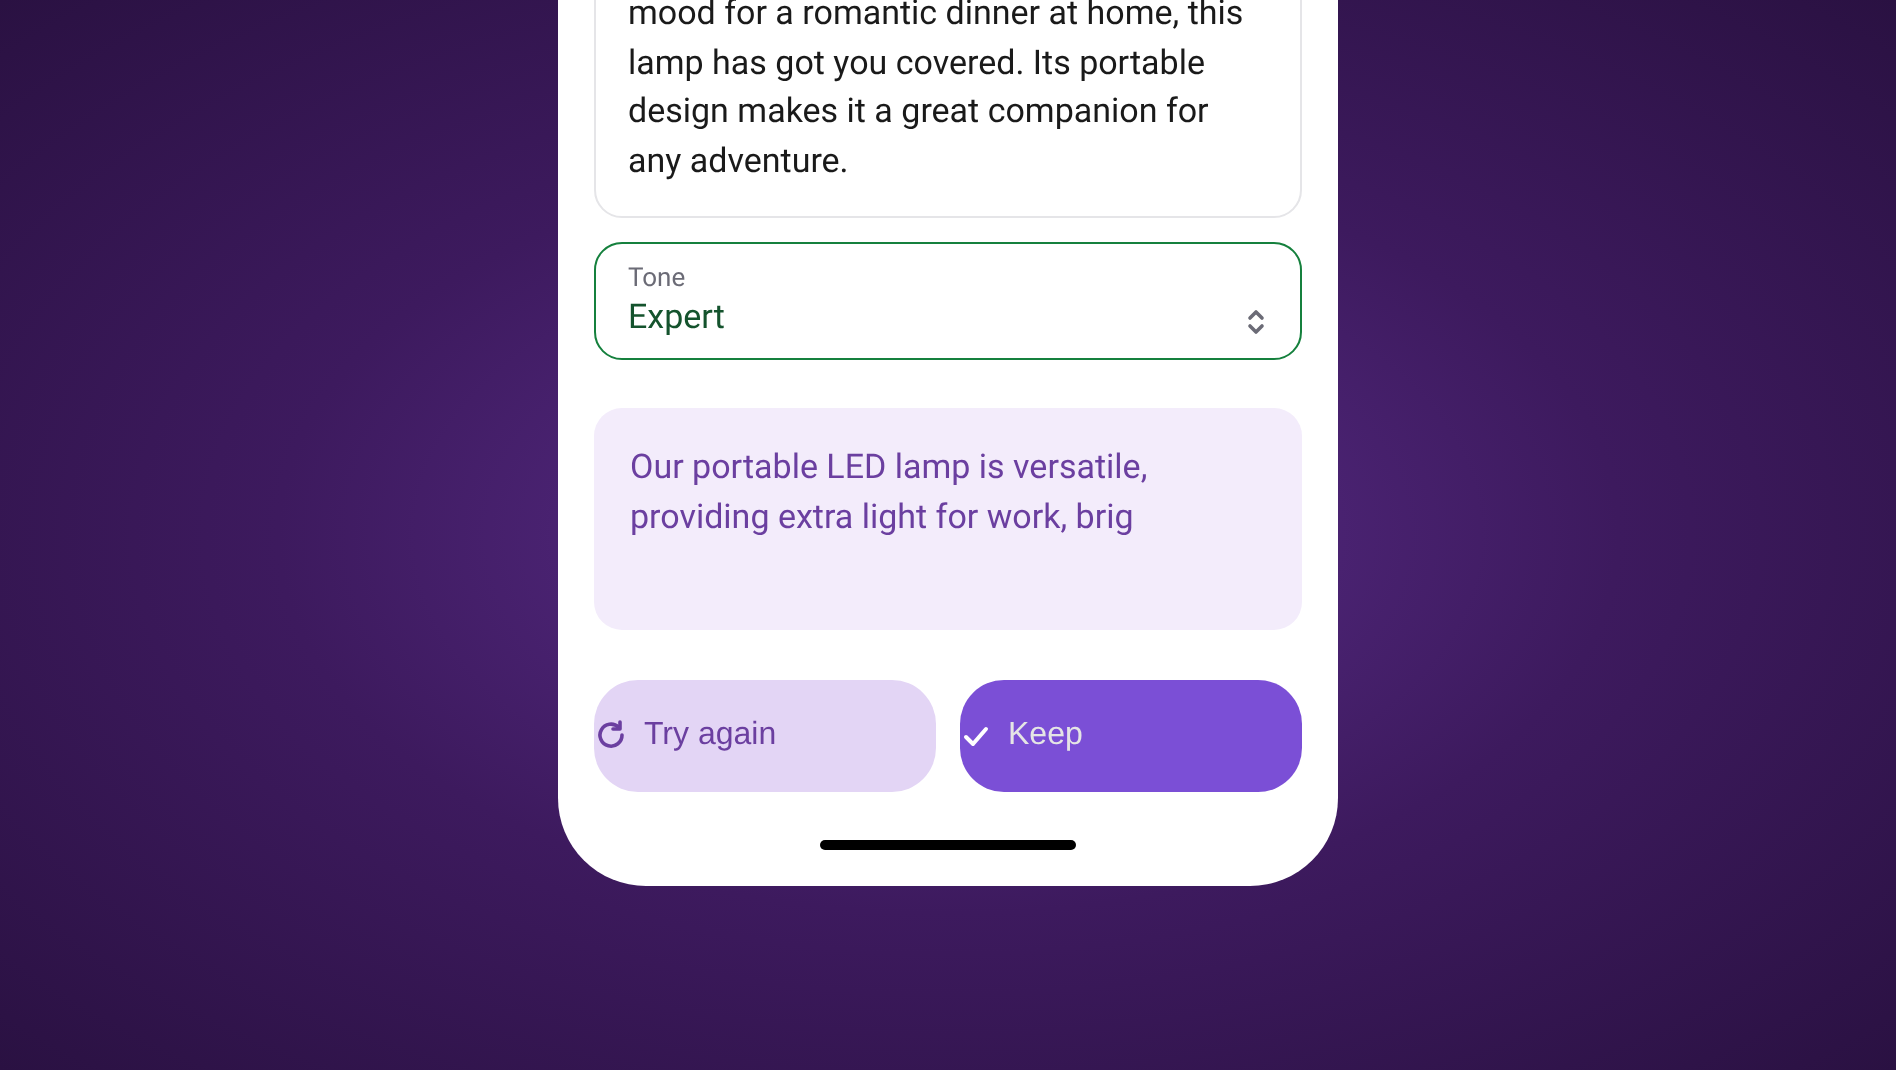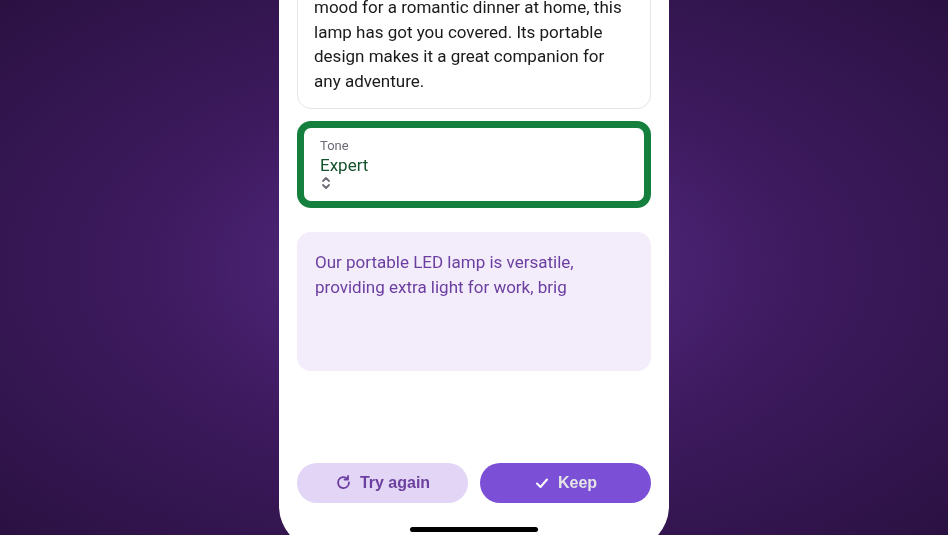--- a/index.html
+++ b/index.html
@@ -30,29 +30,28 @@
       border-radius: 14px;
       padding: 14px 16px;
       margin-bottom: 12px;
     }
     .content-text {
       font-size: 17px;
       line-height: 1.45;
       color: #1a1a1a;
     }
     .tone-card {
-      border: 7px solid #15803d;
+      border: 1px solid #15803d;
       border-radius: 14px;
       padding: 10px 16px;
       margin-bottom: 24px;
       display: flex;
       justify-content: space-between;
-      align-items: flex-start;
+      align-items: flex-end;
       cursor: pointer;
-      flex-direction: column;
     }
     .tone-inner {
       display: flex;
       flex-direction: column;
     }
     .tone-label {
       font-size: 13px;
       color: #6b6b76;
       margin-bottom: 2px;
     }
@@ -68,43 +67,43 @@
       gap: 0;
     }
     .section-label {
       font-size: 15px;
       color: #6b6b76;
       margin-bottom: 14px;
     }
     .suggestion-box {
       background: #f3ecfb;
       border-radius: 14px;
-      padding: 18px 18px 70px 18px;
-      margin-bottom: 92px;
+      padding: 18px 18px 42px 18px;
+      margin-bottom: 25px;
     }
     .suggestion-text {
       font-size: 17px;
       line-height: 1.5;
       color: #6b3fa0;
     }
     .button-row {
       display: flex;
       gap: 12px;
       margin-bottom: 24px;
     }
     .btn {
       flex: 1;
-      height: 40px;
+      height: 56px;
       border-radius: 22px;
       border: none;
       font-size: 16px;
-      font-weight: 700;
+      font-weight: 400;
       display: flex;
       align-items: center;
-      justify-content: center;
+      justify-content: flex-start;
       gap: 8px;
       cursor: pointer;
     }
     .btn-secondary {
       background: #e3d5f5;
       color: #6b3fa0;
     }
     .btn-primary {
       background: #7b4fd6;
       color: #e5e5e5;

